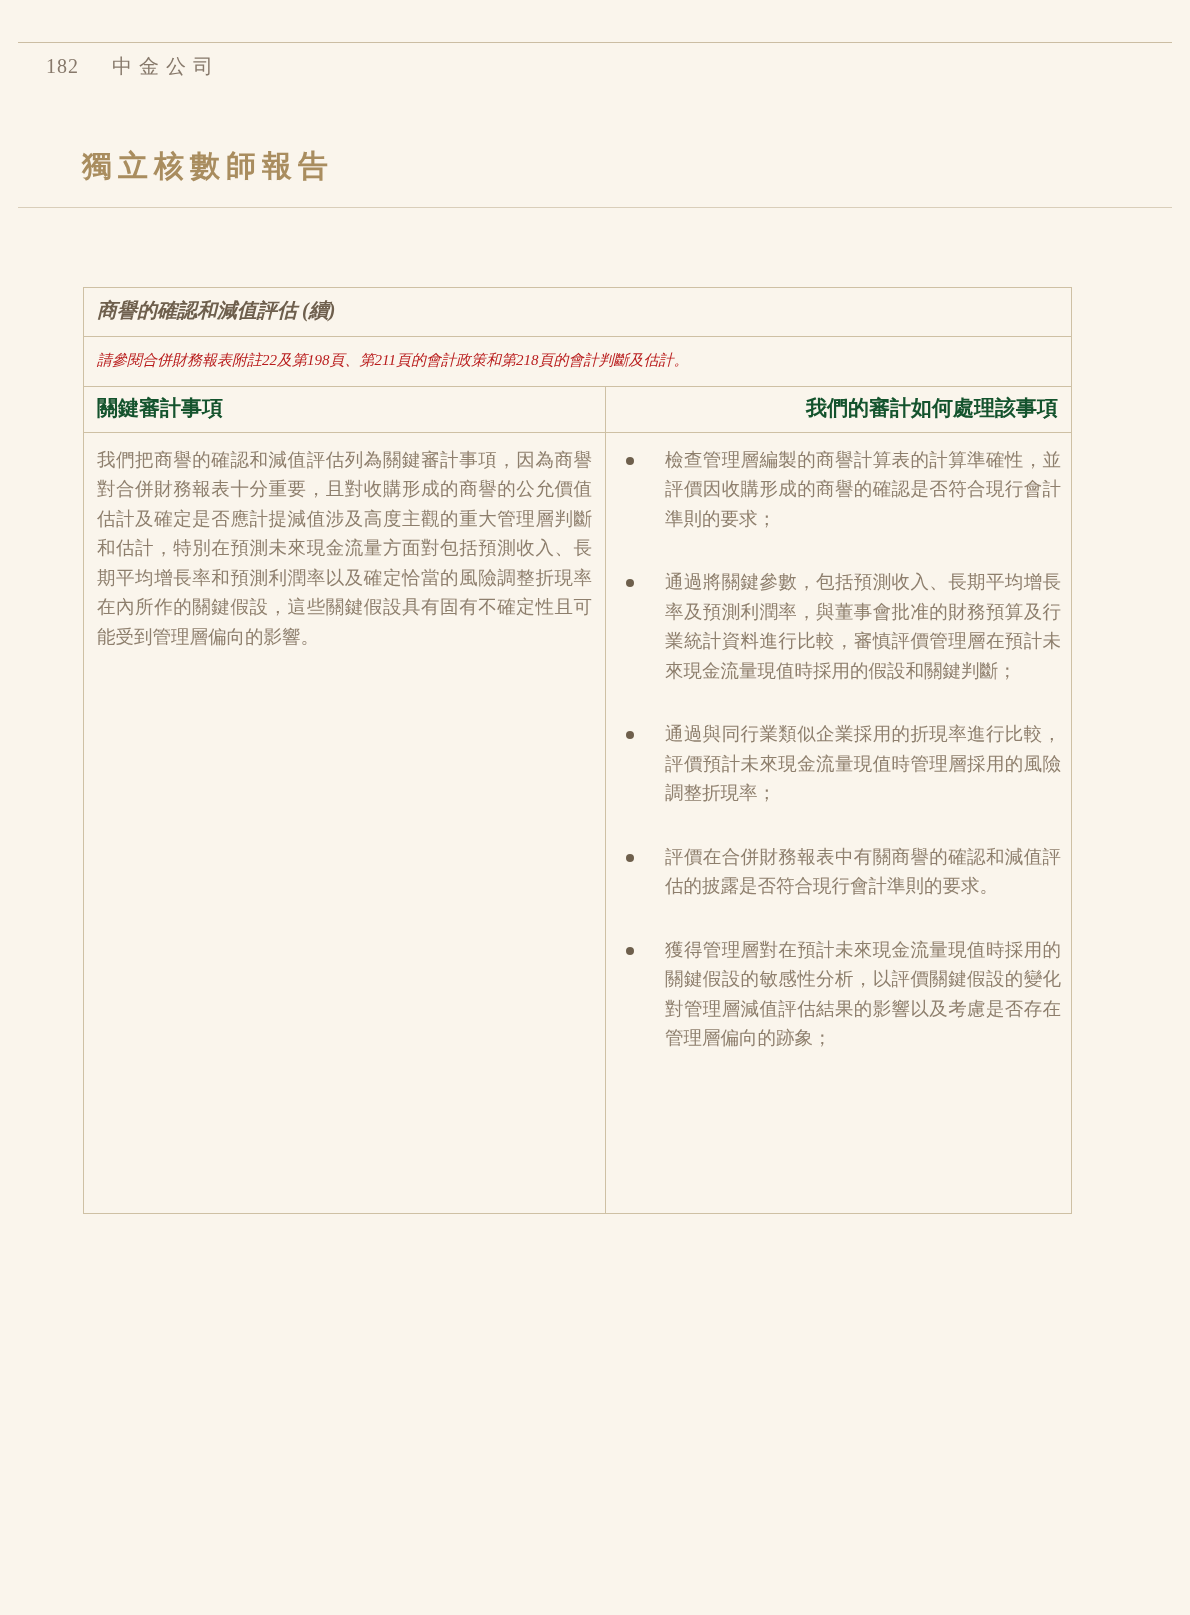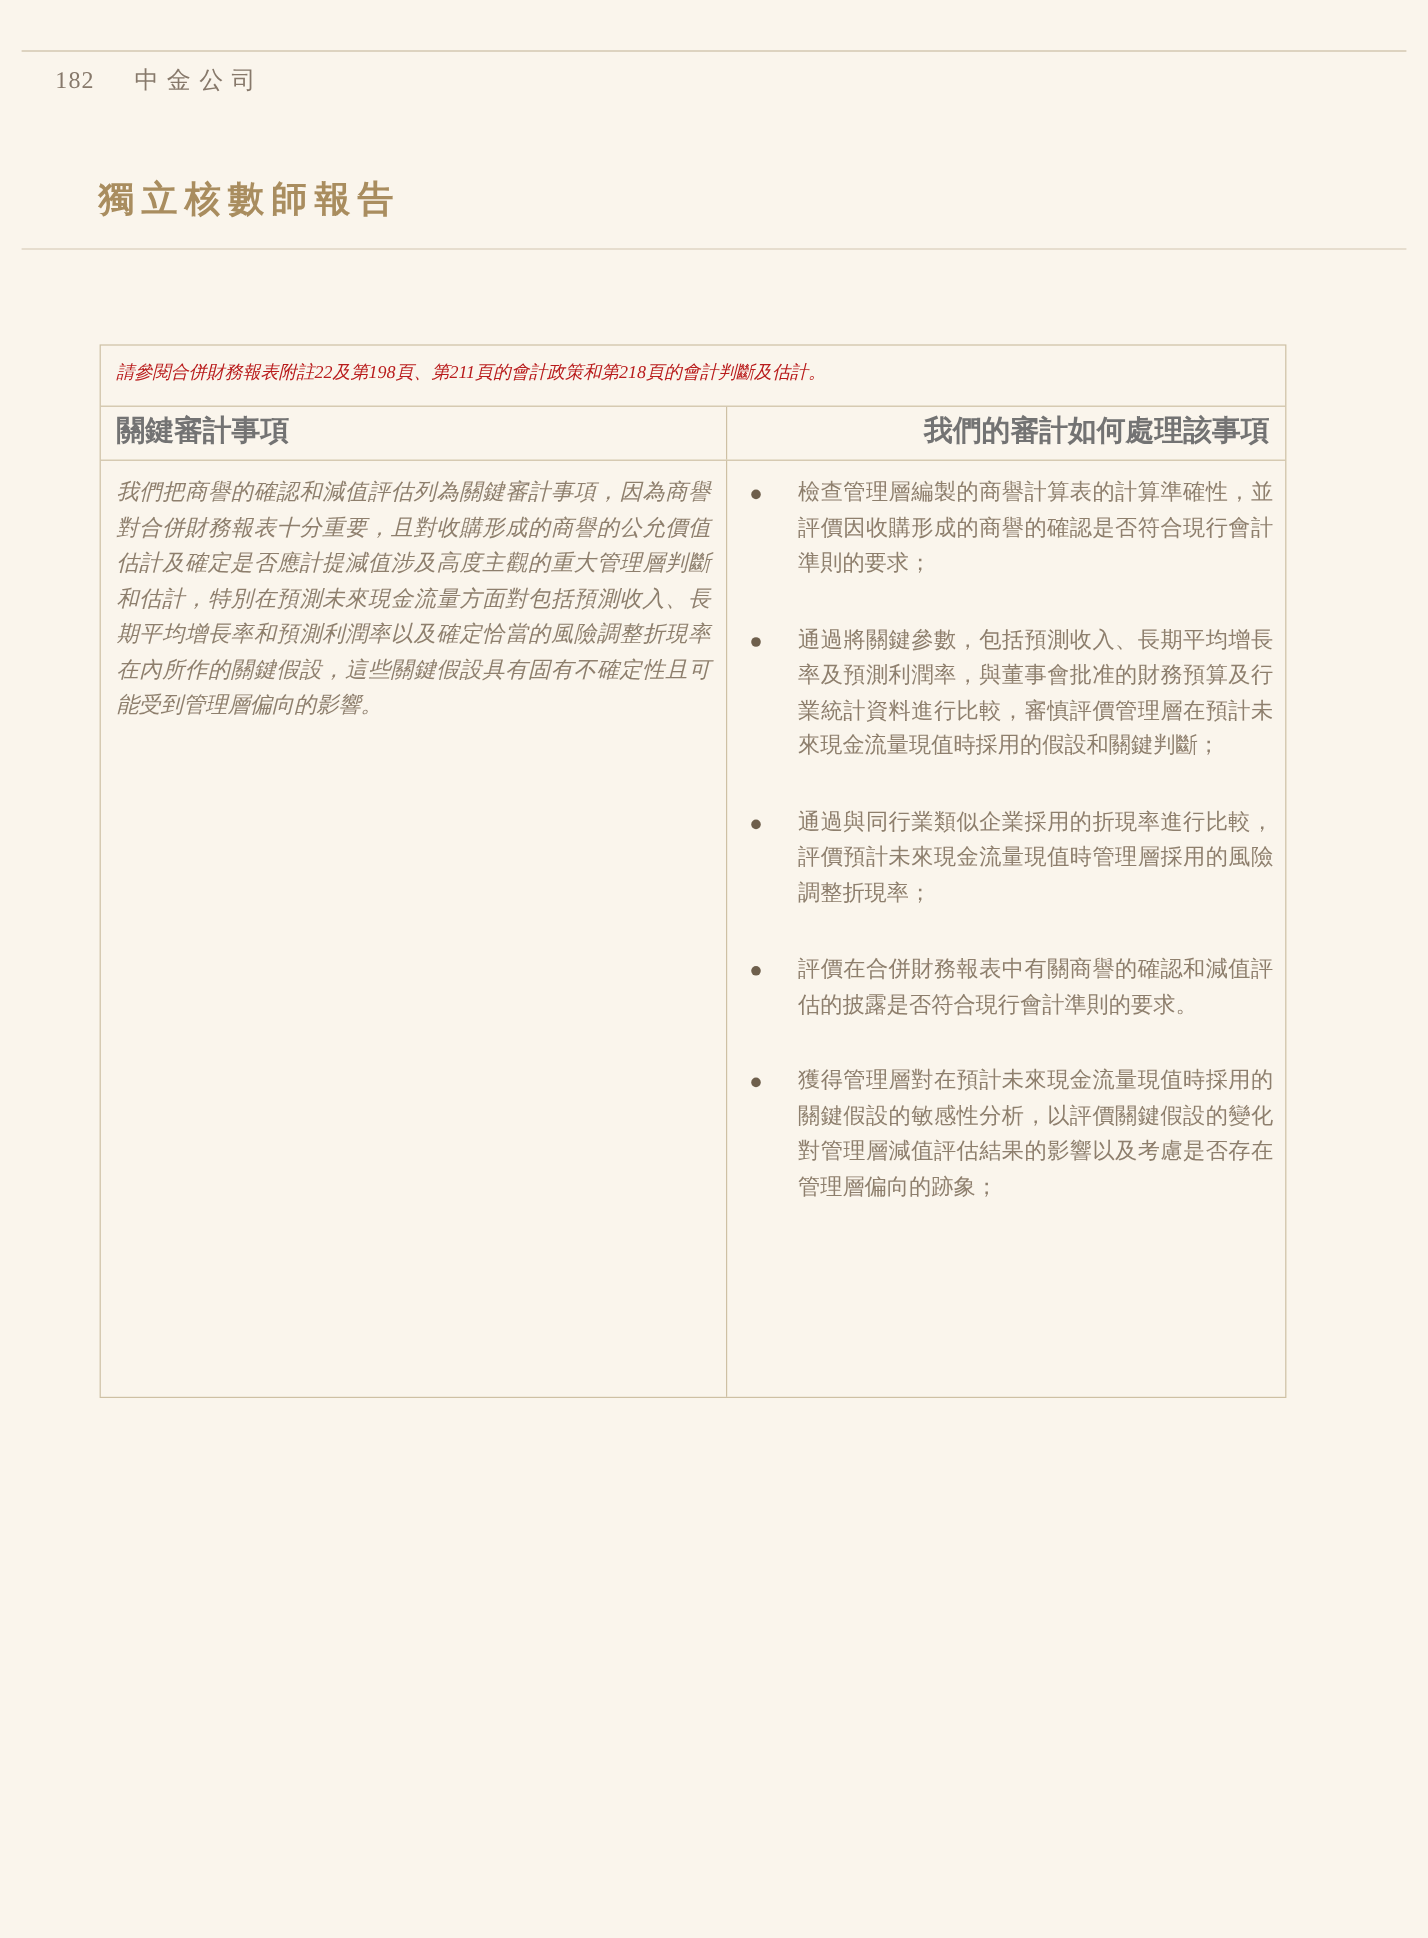--- a/index.html
+++ b/index.html
@@ -66,41 +66,40 @@
   }
   .reference-note-row {
     padding: 9px 13px 11px;
     font-style: italic;
     font-size: 15px;
     color: #b91c1c;
   }
   .column-header-row {
     display: flex;
     font-weight: bold;
-    font-size: 24px;
-    color: #737373;
+    font-size: 21px;
+    color: #14532d;
   }
   .cell-left {
     width: 522px;
     box-sizing: border-box;
     border-right: 1px solid #cec0a4;
   }
   .cell-right { flex: 1; box-sizing: border-box; }
   .column-header-row .cell-left  { padding: 7px 13px 8px; }
   .column-header-row .cell-right { padding: 7px 13px 8px; text-align: right; }
 
   .body-row {
     display: flex;
     border-bottom: none;
     min-height: 780px;
   }
   .body-row .cell-left {
     padding: 13px 13px 14px;
     text-align: justify;
-    font-style: italic;
   }
   .body-row .cell-right { padding: 13px 10px 14px 0; }
 
   .bullet-list { margin: 0; padding: 0; list-style: none; }
   .bullet-item {
     position: relative;
     padding-left: 59px;
     margin: 0 0 34px 0;
     text-align: justify;
   }
@@ -124,20 +123,23 @@
   <span class="page-num">182</span>
   <span class="company">中金公司</span>
 </div>
 
 <h1 class="doc-title" style="margin:0;">獨立核數師報告</h1>
 
 <div id="title-rule" class="rule"></div>
 
 <div class="kam-table">
 
+  <div class="row section-title-row">
+    <span>商譽的確認和減值評估 (續)</span>
+  </div>
 
   <div class="row reference-note-row">
     <span>請參閱合併財務報表附註22及第198頁、第211頁的會計政策和第218頁的會計判斷及估計。</span>
   </div>
 
   <div class="row column-header-row">
     <div class="cell-left">關鍵審計事項</div>
     <div class="cell-right">我們的審計如何處理該事項</div>
   </div>
 

